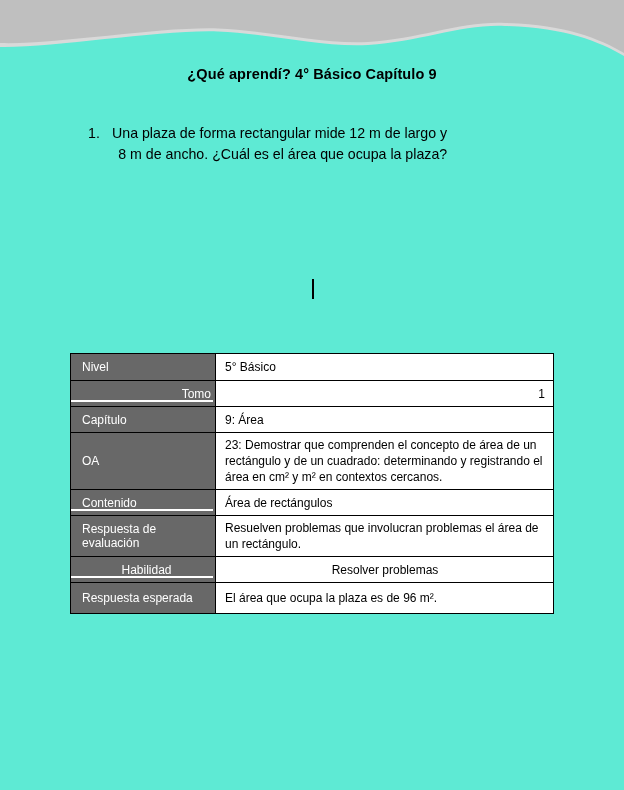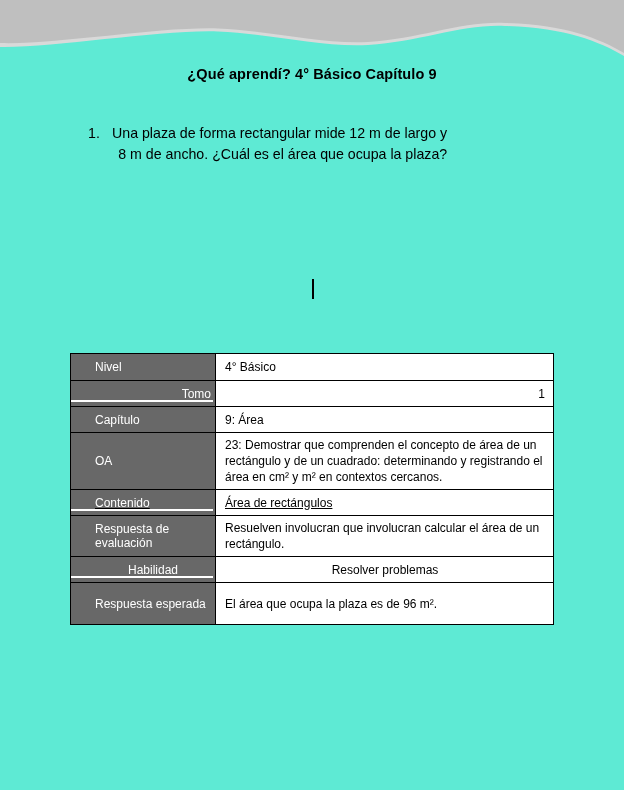--- a/index.html
+++ b/index.html
@@ -56,43 +56,43 @@
   }
   .info-table td {
     border: 1.5px solid #000000;
     vertical-align: middle;
     font-size: 12px;
   }
   .label-cell {
     width: 145px;
     background: #686868;
     color: #ffffff;
-    padding: 3px 4px 3px 24px;
+    padding: 3px 4px 3px 11px;
     position: relative;
   }
   .value-cell {
     background: #ffffff;
     color: #000000;
     padding: 4px 8px 4px 9px;
     line-height: 16px;
   }
   .label-cell .u-line {
     position: absolute;
     left: 0; right: 2px; bottom: 4px;
     height: 2px;
     background: #ffffff;
   }
   .r-nivel      { height: 27px; }
   .r-tomo       { height: 26px; text-align: right; }
   .r-capitulo   { height: 26px; }
   .r-oa         { height: 53px; }
-  .r-contenido  { height: 26px; text-decoration: underline; }
+  .r-contenido  { height: 26px; }
   .r-indicador  { height: 36px; }
   .r-habilidad  { height: 26px; text-align: center; }
-  .r-respuesta  { height: 42px; margin-top: 26px; }
+  .r-respuesta  { height: 31px; margin-top: 26px; }
 </style>
 </head>
 <body>
 
 <div class="page">
 
   <svg class="wave-svg" viewBox="0 0 624 62" preserveAspectRatio="none" aria-hidden="true">
     <path fill="#d9d9d9" d="M0,0 H624 V56 C598,41 565,28 505,26 C462,24 420,42 368,45 C322,47.5 275,34 218,31.5 C160,29.5 55,48 0,47 Z"></path>
     <path fill="#bfbfbf" d="M0,0 H624 V53 C598,38 565,25 505,23 C462,21 420,39 368,42 C322,44.5 275,31 218,28.5 C160,26.5 55,45 0,43 Z"></path>
   </svg>
@@ -103,41 +103,41 @@
     <span class="q-num">1.</span>
     <span class="q-text"><span>Una plaza de forma rectangular mide 12 m de largo y</span><br><span>8 m de ancho. ¿Cuál es el área que ocupa la plaza?</span></span>
   </div>
 
   <div class="caret"></div>
 
   <table class="info-table">
     <tbody>
       <tr class="r-nivel">
         <td class="label-cell"><span>Nivel</span></td>
-        <td class="value-cell">4° Básico</td>
+        <td class="value-cell">5° Básico</td>
       </tr>
       <tr class="r-tomo">
         <td class="label-cell"><span>Tomo</span><span class="u-line"></span></td>
         <td class="value-cell">1</td>
       </tr>
       <tr class="r-capitulo">
         <td class="label-cell"><span>Capítulo</span></td>
         <td class="value-cell">9: Área</td>
       </tr>
       <tr class="r-oa">
         <td class="label-cell"><span>OA</span></td>
         <td class="value-cell">23: Demostrar que comprenden el concepto de área de un rectángulo y de un cuadrado: determinando y registrando el área en cm² y m² en contextos cercanos.</td>
       </tr>
       <tr class="r-contenido">
         <td class="label-cell"><span>Contenido</span><span class="u-line"></span></td>
         <td class="value-cell">Área de rectángulos</td>
       </tr>
       <tr class="r-indicador">
         <td class="label-cell"><span>Respuesta de evaluación</span></td>
-        <td class="value-cell">Resuelven involucran que involucran calcular el área de un rectángulo.</td>
+        <td class="value-cell">Resuelven problemas que involucran problemas el área de un rectángulo.</td>
       </tr>
       <tr class="r-habilidad">
         <td class="label-cell"><span>Habilidad</span><span class="u-line"></span></td>
         <td class="value-cell">Resolver problemas</td>
       </tr>
       <tr class="r-respuesta">
         <td class="label-cell"><span>Respuesta esperada</span></td>
         <td class="value-cell">El área que ocupa la plaza es de 96 m².</td>
       </tr>
     </tbody>

